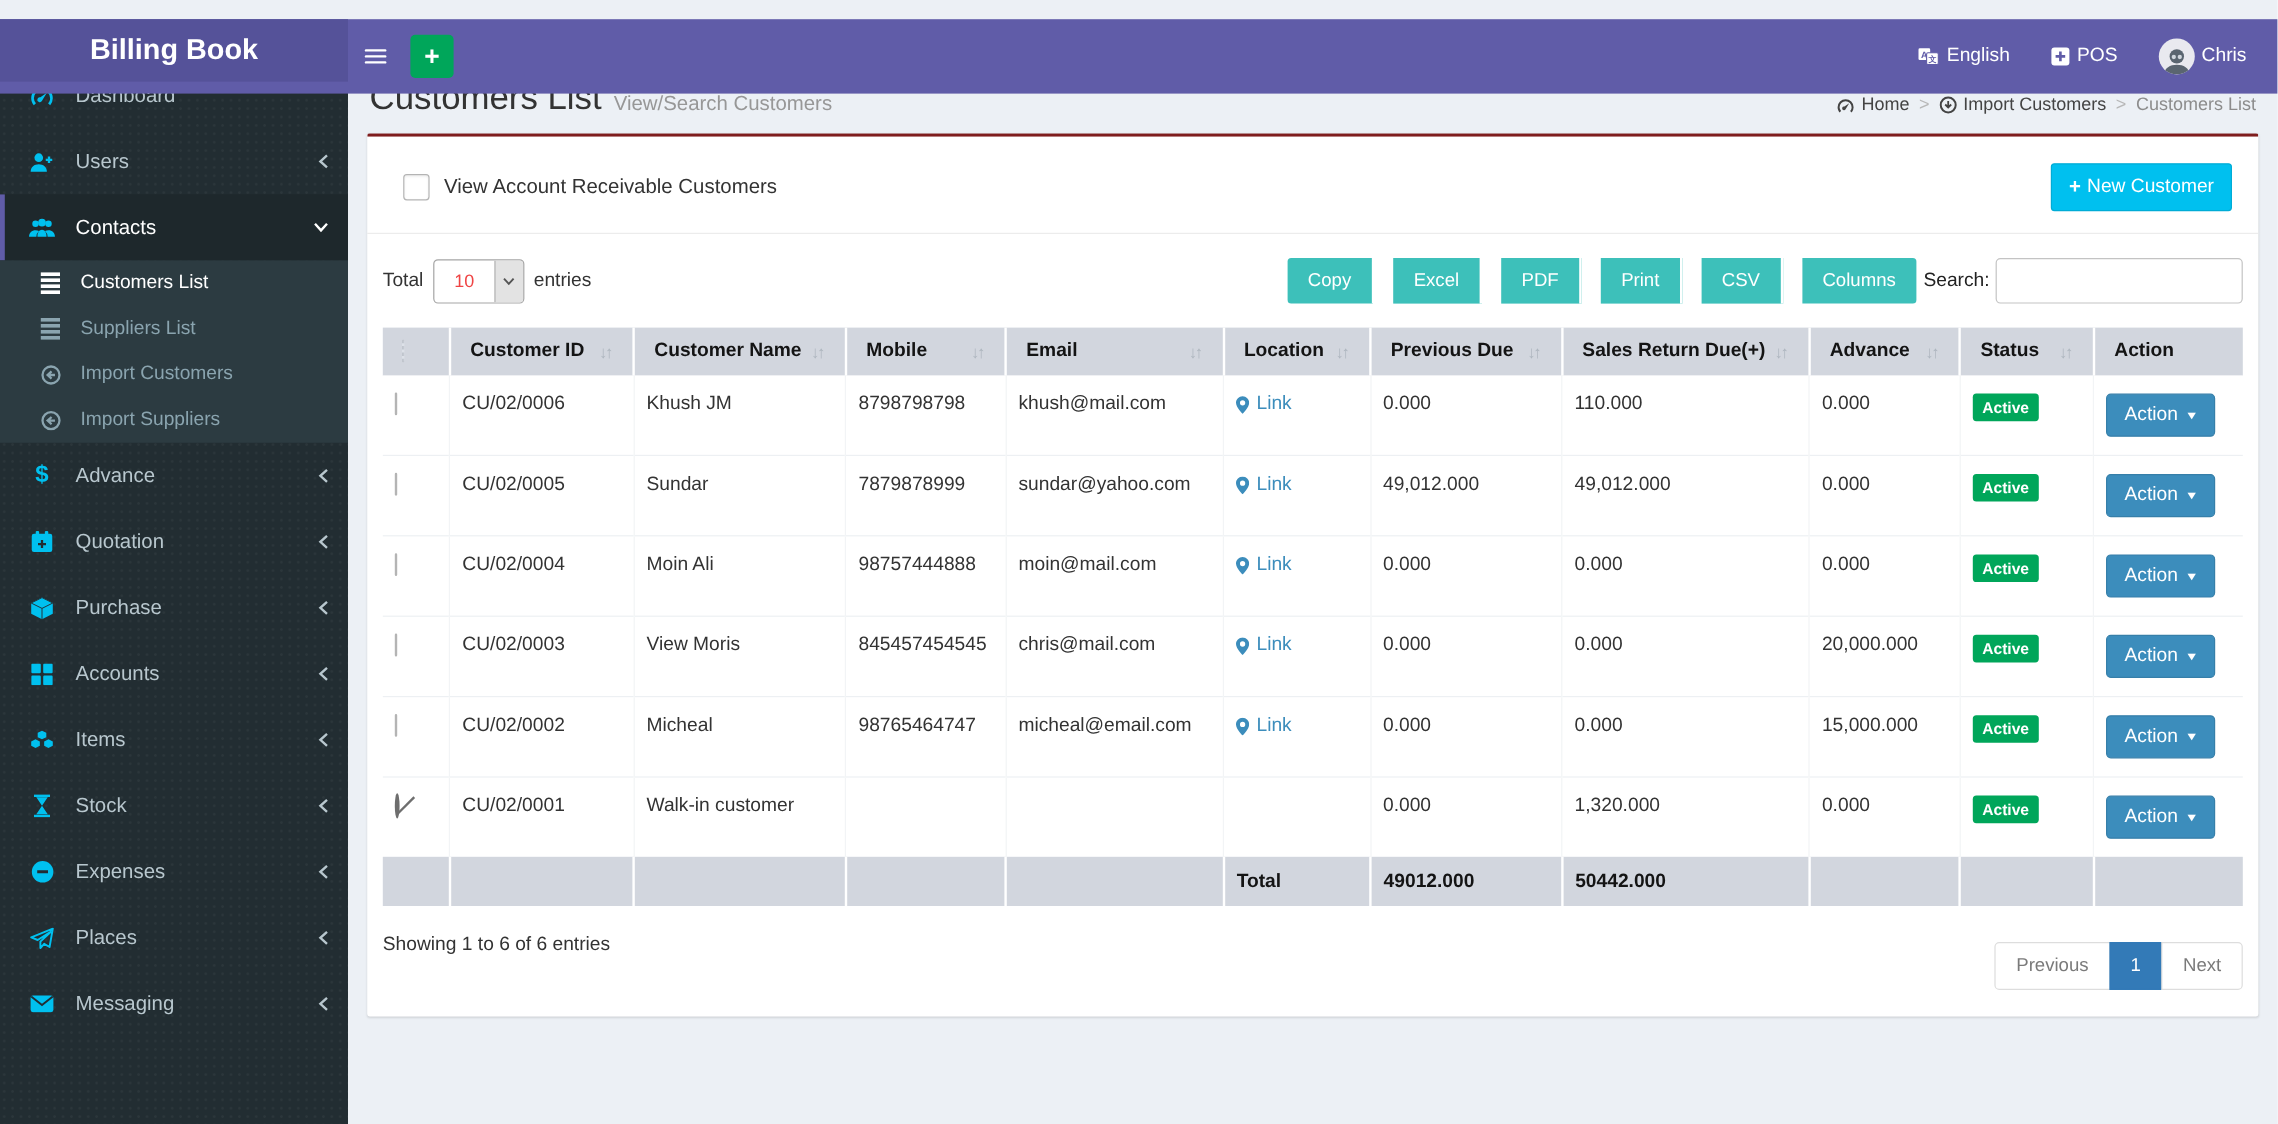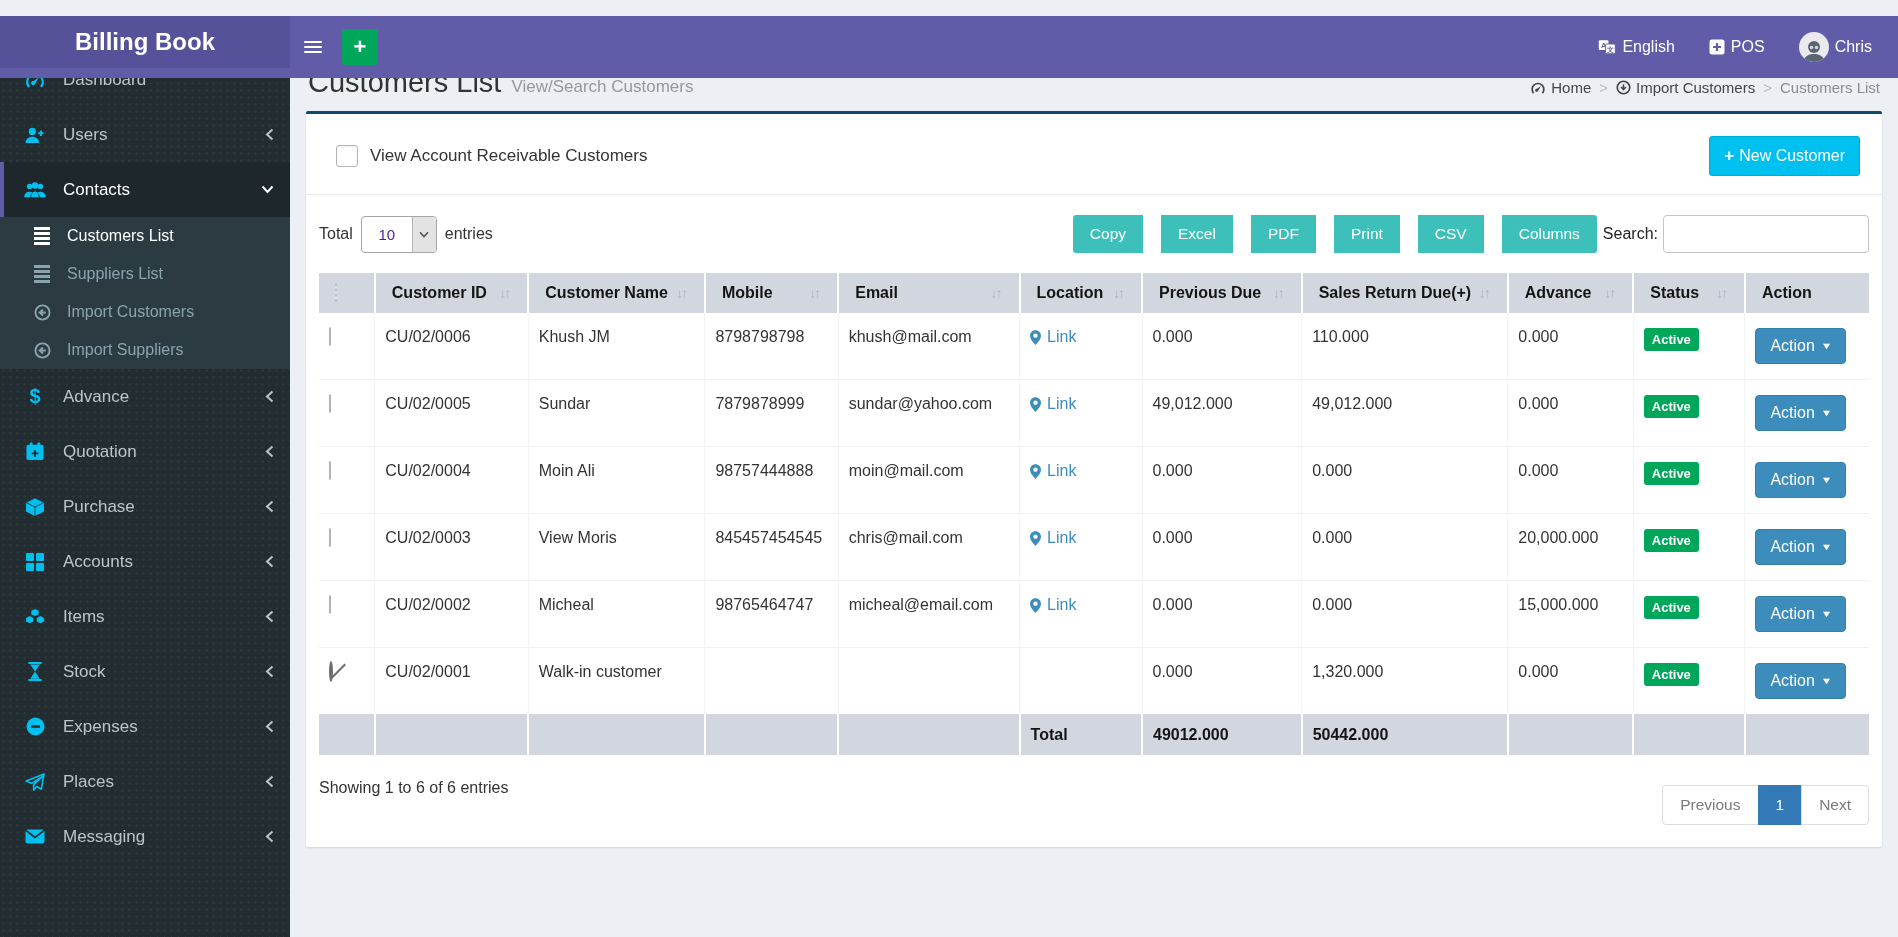--- a/index.html
+++ b/index.html
@@ -37,31 +37,31 @@
   .content { position:absolute; left:290px; top:52px; right:0; bottom:0; background:#ecf0f5; padding:12px 16px; overflow:hidden; }
   .content-header { display:flex; align-items:center; margin:2px 2px 12px 2px; }
   .page-title { font-size:29px; font-weight:500; color:#333; }
   .page-subtitle { font-size:17px; color:#979797; margin-left:10px; padding-top:8px; }
   .breadcrumb { margin-left:auto; display:flex; align-items:center; gap:8px; font-size:15px; color:#444; padding-top:10px; }
   .crumb { display:flex; align-items:center; gap:5px; cursor:pointer; }
   .crumb-sep { color:#b7b7b7; }
   .crumb.current { color:#8c8c8c; cursor:default; }
 
   
-  .panel { background:#fff; border-top:3px solid #0c4a6e; border-radius:2px; box-shadow:0 1px 2px rgba(0,0,0,.12); }
+  .panel { background:#fff; border-top:3px solid #7f1d1d; border-radius:2px; box-shadow:0 1px 2px rgba(0,0,0,.12); }
   .sec1 { display:flex; align-items:center; padding:22px 22px 18px 30px; border-bottom:1px solid #ececec; }
   .cb { width:22px; height:22px; background:#fff; border:1px solid #b4b4b4; border-radius:3px; box-shadow:inset 0 1px 2px rgba(0,0,0,.08); cursor:pointer; }
   .cb-label { margin-left:12px; font-size:17px; color:#333; }
   .btn-new { margin-left:auto; background:#00c0ef; border:1px solid #00acd6; color:#fff; font-size:16px; padding:9px 14px; border-radius:3px; display:flex; align-items:center; gap:5px; cursor:pointer; }
   .btn-new .plus { font-weight:bold; font-size:17px; }
 
   .sec2 { display:flex; align-items:center; padding:20px 13px 16px 13px; }
   .show-group { display:flex; align-items:center; gap:8px; font-size:16px; color:#333; }
   .fake-select { display:flex; width:76px; height:37px; border:1px solid #a5a5a5; border-radius:4px; background:#fff; overflow:hidden; cursor:pointer; }
-  .fake-select .val { flex:1; display:flex; align-items:center; justify-content:center; font-size:15px; color:#4c1d95; }
+  .fake-select .val { flex:1; display:flex; align-items:center; justify-content:center; font-size:15px; color:#ef4444; }
   .fake-select .arrow { width:24px; background:#e3e3e3; border-left:1px solid #b5b5b5; display:flex; align-items:center; justify-content:center; color:#555; }
   .dt-buttons { margin-left:auto; display:flex;gap:16px; }
   .dt-btn { background:#3dc0ba; color:#fff; font-size:15.5px; padding:10px 17px; border:none; border-right:2px solid #fff; cursor:pointer; }
   .dt-btn:first-child { border-radius:3px 0 0 3px; }
   .dt-btn:last-child { border-right:none; border-radius:0 3px 3px 0; }
   .search-label { font-size:16px; color:#222; margin:0 5px 0 6px; }
   .search-input { width:206px; height:38px; border:1px solid #c3c3c3; border-radius:4px; padding:0 10px; font-size:15px; font-family:inherit; outline:none; background:#fff; }
 
   
   table { width:calc(100% - 26px); margin:4px 13px 0 13px; border-collapse:collapse; table-layout:fixed; }

